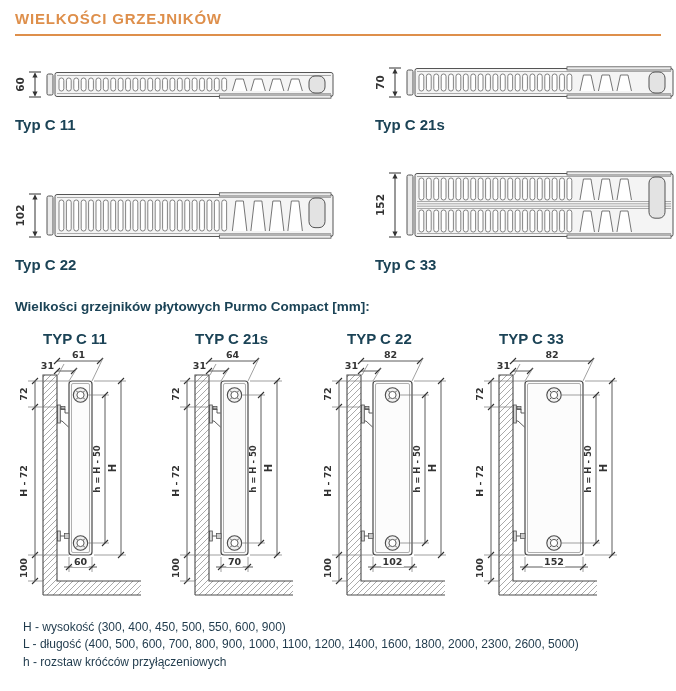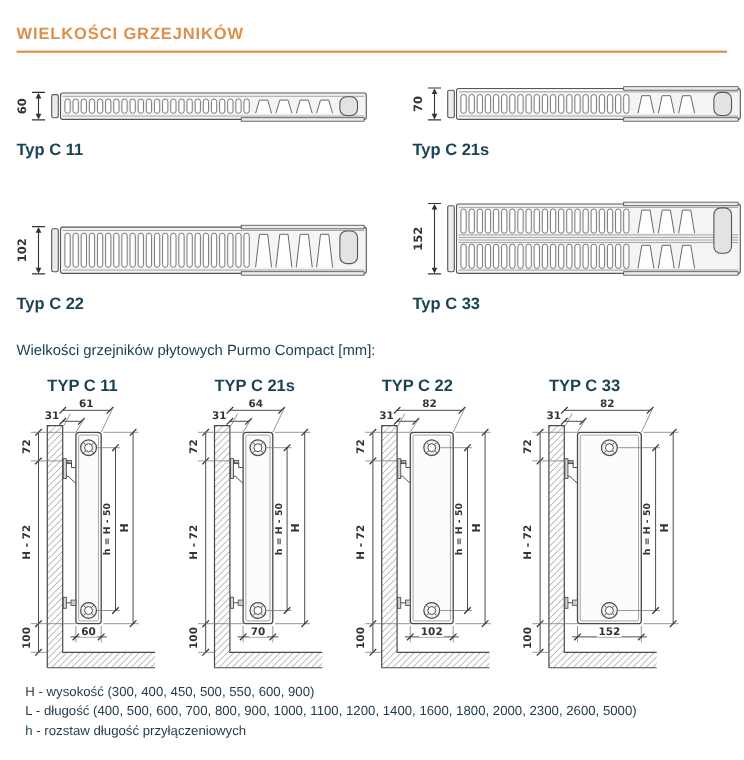--- a/index.html
+++ b/index.html
@@ -1,27 +1,27 @@
 <!DOCTYPE html>
 <html><head>
 <meta charset="utf-8">
 <style>
   *{margin:0;padding:0;box-sizing:border-box}
   html,body{width:676px;height:691px;background:#ffffff;overflow:hidden;
     font-family:"Liberation Sans",sans-serif;}
-  .page{padding:12px 15px}
+  .page{padding:0 15px}
   .hdr{padding-top:10px;padding-bottom:7px;border-bottom:2px solid #DE8F4B}
   .hdr h1{font-size:15px;font-weight:600;letter-spacing:.8px;color:#DE8F4B}
   .xs-grid{display:grid;grid-template-columns:360px 1fr;row-gap:34px;margin-top:26px;align-items:end}
   .fig .lbl{margin-top:13px;font-size:15px;font-weight:700;color:#1B4356}
-  .sub{margin-top:26px;font-size:13.5px;font-weight:400;color:#1B4356}
+  .sub{margin-top:26px;font-size:13.5px;font-weight:700;color:#1B4356}
   .types-hdr{display:grid;grid-template-columns:repeat(4,152px);margin-top:16px}
   .types-hdr .th{font-size:15px;font-weight:700;color:#1B4356;padding-left:28px;white-space:nowrap}
   .draws{display:grid;grid-template-columns:repeat(4,152px);margin-top:4px}
-  .legend{margin-top:0;padding-left:8px}
+  .legend{margin-top:10px;padding-left:8px}
   .legend .ll{font-size:12px;color:#1F3A4C;line-height:1.45}
   svg{display:block}
 </style>
 </head>
 <body>
 
 <div class="page">
 
   <div class="hdr">
     <h1>WIELKOŚCI GRZEJNIKÓW</h1>
@@ -555,16 +555,16 @@
           <line x1="109" y1="219" x2="115" y2="213" stroke="#333" stroke-width="1.1"></line>
           <rect x="71.7" y="206" width="22.6" height="10" fill="#ffffff"></rect>
           <text x="83" y="214" font-size="9.5" text-anchor="middle" fill="#333" font-family="&quot;DejaVu Sans&quot;,sans-serif" font-weight="600">152</text>
         </svg>
       </div>
   </div>
 
   <div class="legend">
     <div class="ll">H - wysokość (300, 400, 450, 500, 550, 600, 900)</div>
     <div class="ll">L - długość (400, 500, 600, 700, 800, 900, 1000, 1100, 1200, 1400, 1600, 1800, 2000, 2300, 2600, 5000)</div>
-    <div class="ll">h - rozstaw długość przyłączeniowych</div>
+    <div class="ll">h - rozstaw króćców przyłączeniowych</div>
   </div>
 
 </div>
 
 </body></html>

